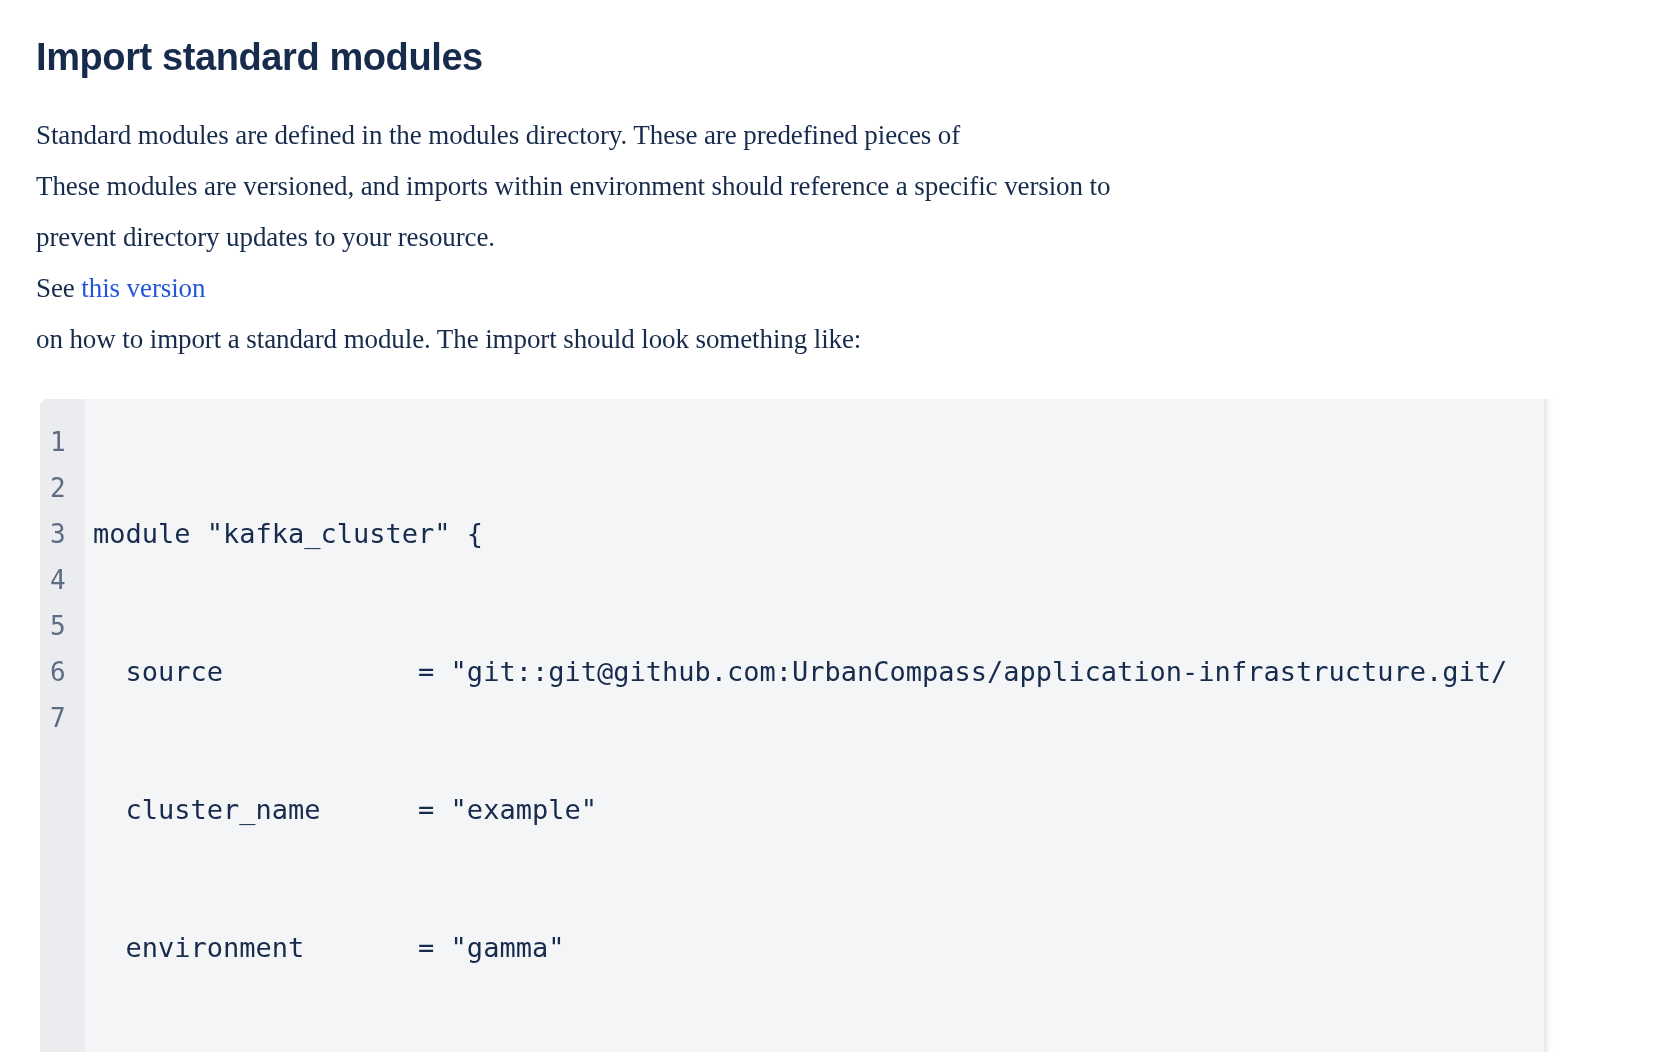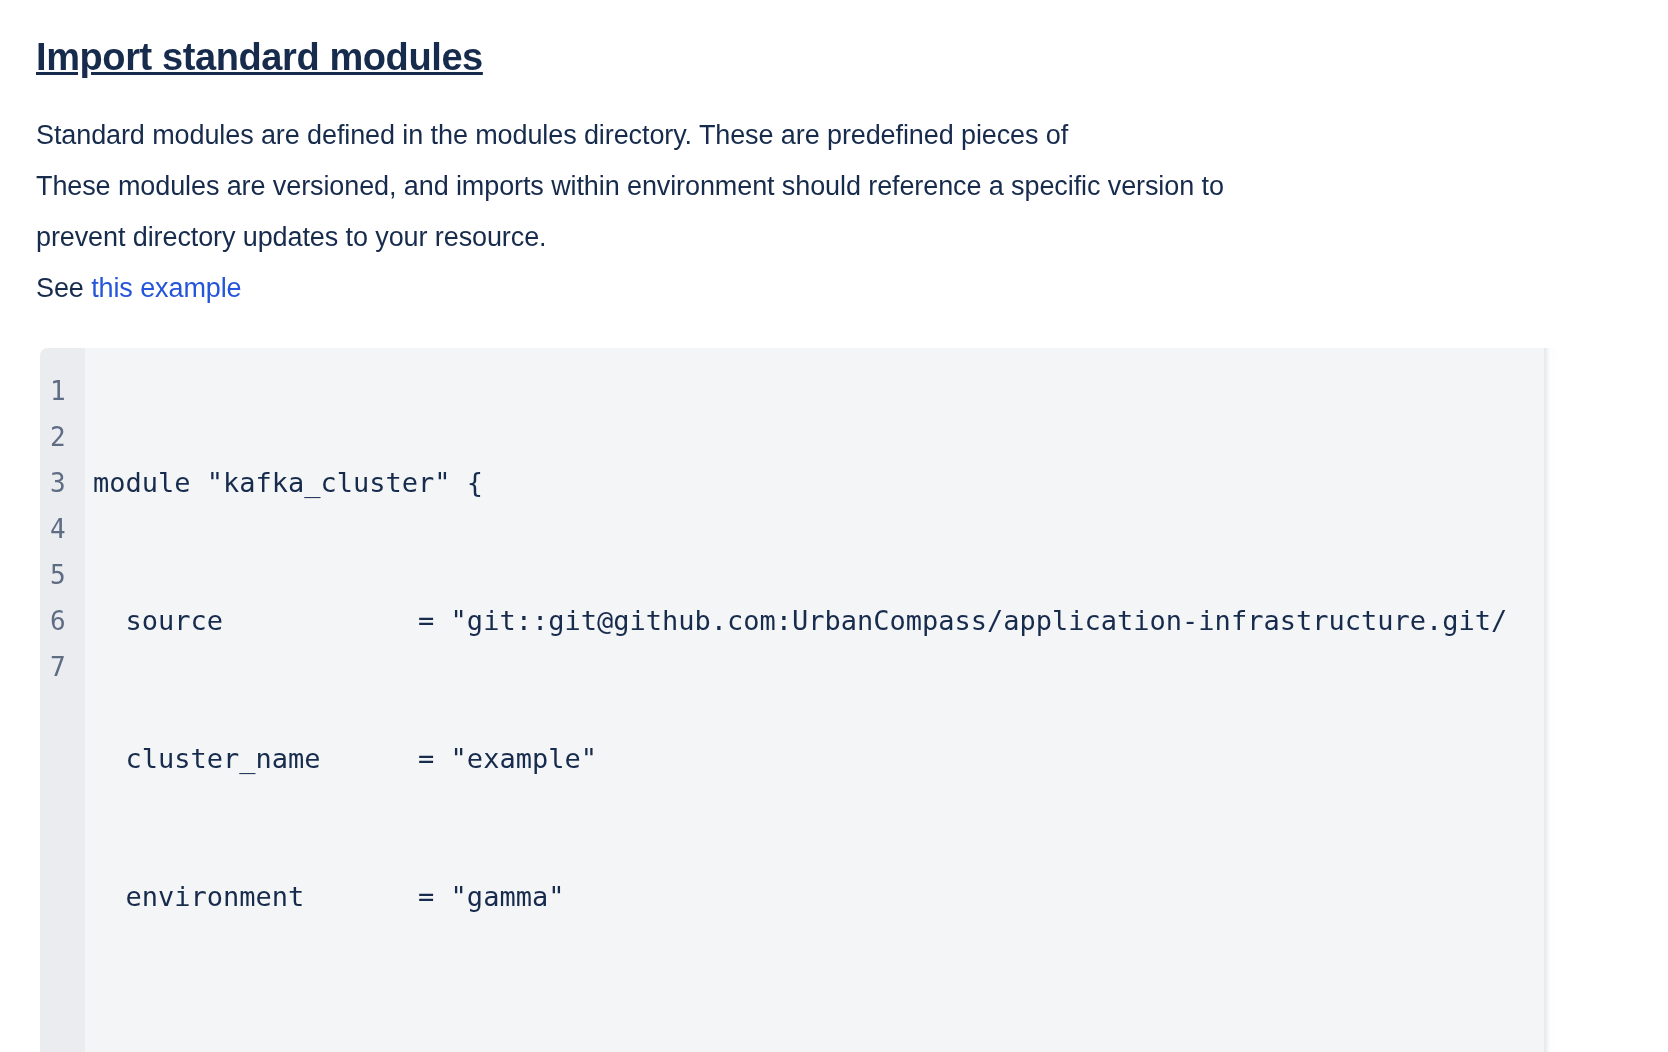--- a/index.html
+++ b/index.html
@@ -20,25 +20,24 @@
     font-family: "Liberation Sans", sans-serif;
   }
   .doc { padding: 34px 0 0 36px; }
 
   h1.page-title {
     margin: 0;
     font-size: 38px;
     line-height: 46px;
     font-weight: 700;
     letter-spacing: -0.4px;
-    text-decoration: underline;
   }
 
   .body-text { font-size: 27px; line-height: 51px; letter-spacing: -0.1px; }
-  p.intro { margin: 30px 16px 0 0; }
+  p.intro { margin: 30px 16px 0 0; font-family: Liberation Serif, serif; }
   .tline { display: block; }
 
   a.doc-link { color: var(--link); text-decoration: none; cursor: pointer; }
 
   .code-block {
     position: relative;
     margin: 34px 0 0 4px;
     width: 1518px;
     border-radius: 8px;
     background: var(--code_bg);
@@ -77,21 +76,22 @@
 <body>
 
 <div class="doc">
 
   <h1 class="page-title">Import standard modules</h1>
 
   <p class="intro body-text">
     <span class="tline">Standard modules are defined in the modules directory. These are predefined pieces of</span>
     <span class="tline">These modules are versioned, and imports within environment should reference a specific version to</span>
     <span class="tline">prevent directory updates to your resource.</span>
-    <span class="tline"><span>See </span><a class="doc-link" href="#">this example</a></span>
+    <span class="tline"><span>See </span><a class="doc-link" href="#">this version</a></span>
+    <span class="tline">on how to import a standard module. The import should look something like:</span>
   </p>
 
   <div class="code-block">
     <div class="gutter">
       <span class="ln">1</span>
       <span class="ln">2</span>
       <span class="ln">3</span>
       <span class="ln">4</span>
       <span class="ln">5</span>
       <span class="ln">6</span>

